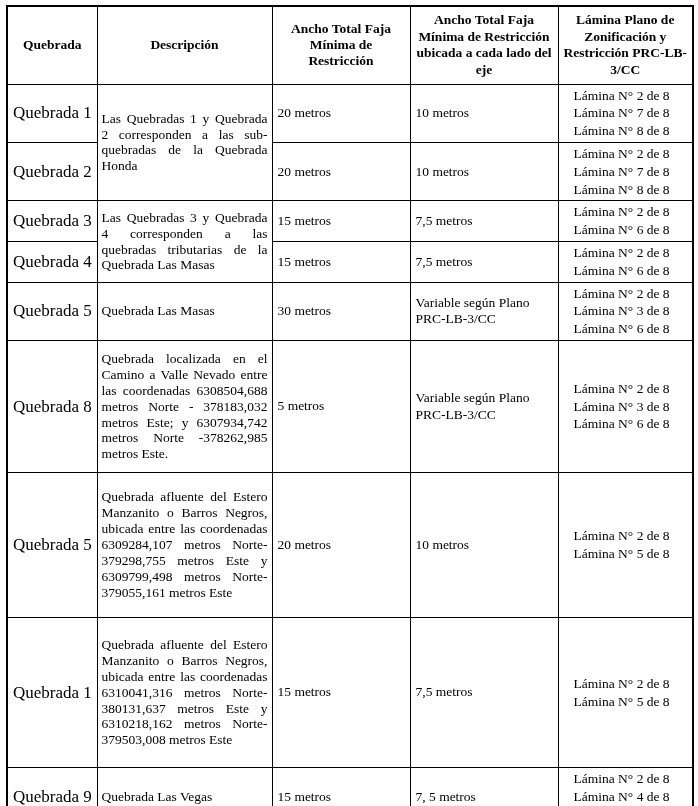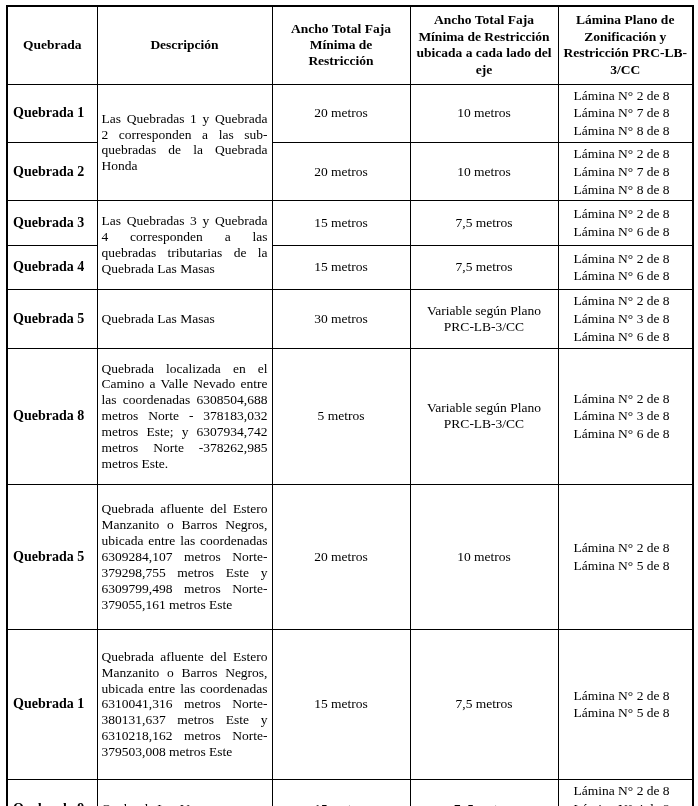--- a/index.html
+++ b/index.html
@@ -28,32 +28,32 @@
     padding: 2px 5px;
     overflow: hidden;
   }
   th {
     font-weight: bold;
     text-align: center;
     line-height: 1.22;
     padding: 2px 4px;
   }
   td.qname {
-    font-weight: bold;
-    font-size: 14px;
+    font-weight: normal;
+    font-size: 17px;
     padding-left: 5px;
     white-space: nowrap;
   }
   td.desc {
     text-align: justify;
     line-height: 1.18;
-    padding: 12px 4px;
+    padding: 6px 4px;
   }
   td.val {
-    text-align: center;
+    text-align: left;
     line-height: 1.2;
     margin-top: 16px;
   }
   td.lamina {
     white-space: pre-line;
     line-height: 1.32;
     padding-left: 15px;
   }
 </style>
 </head>

